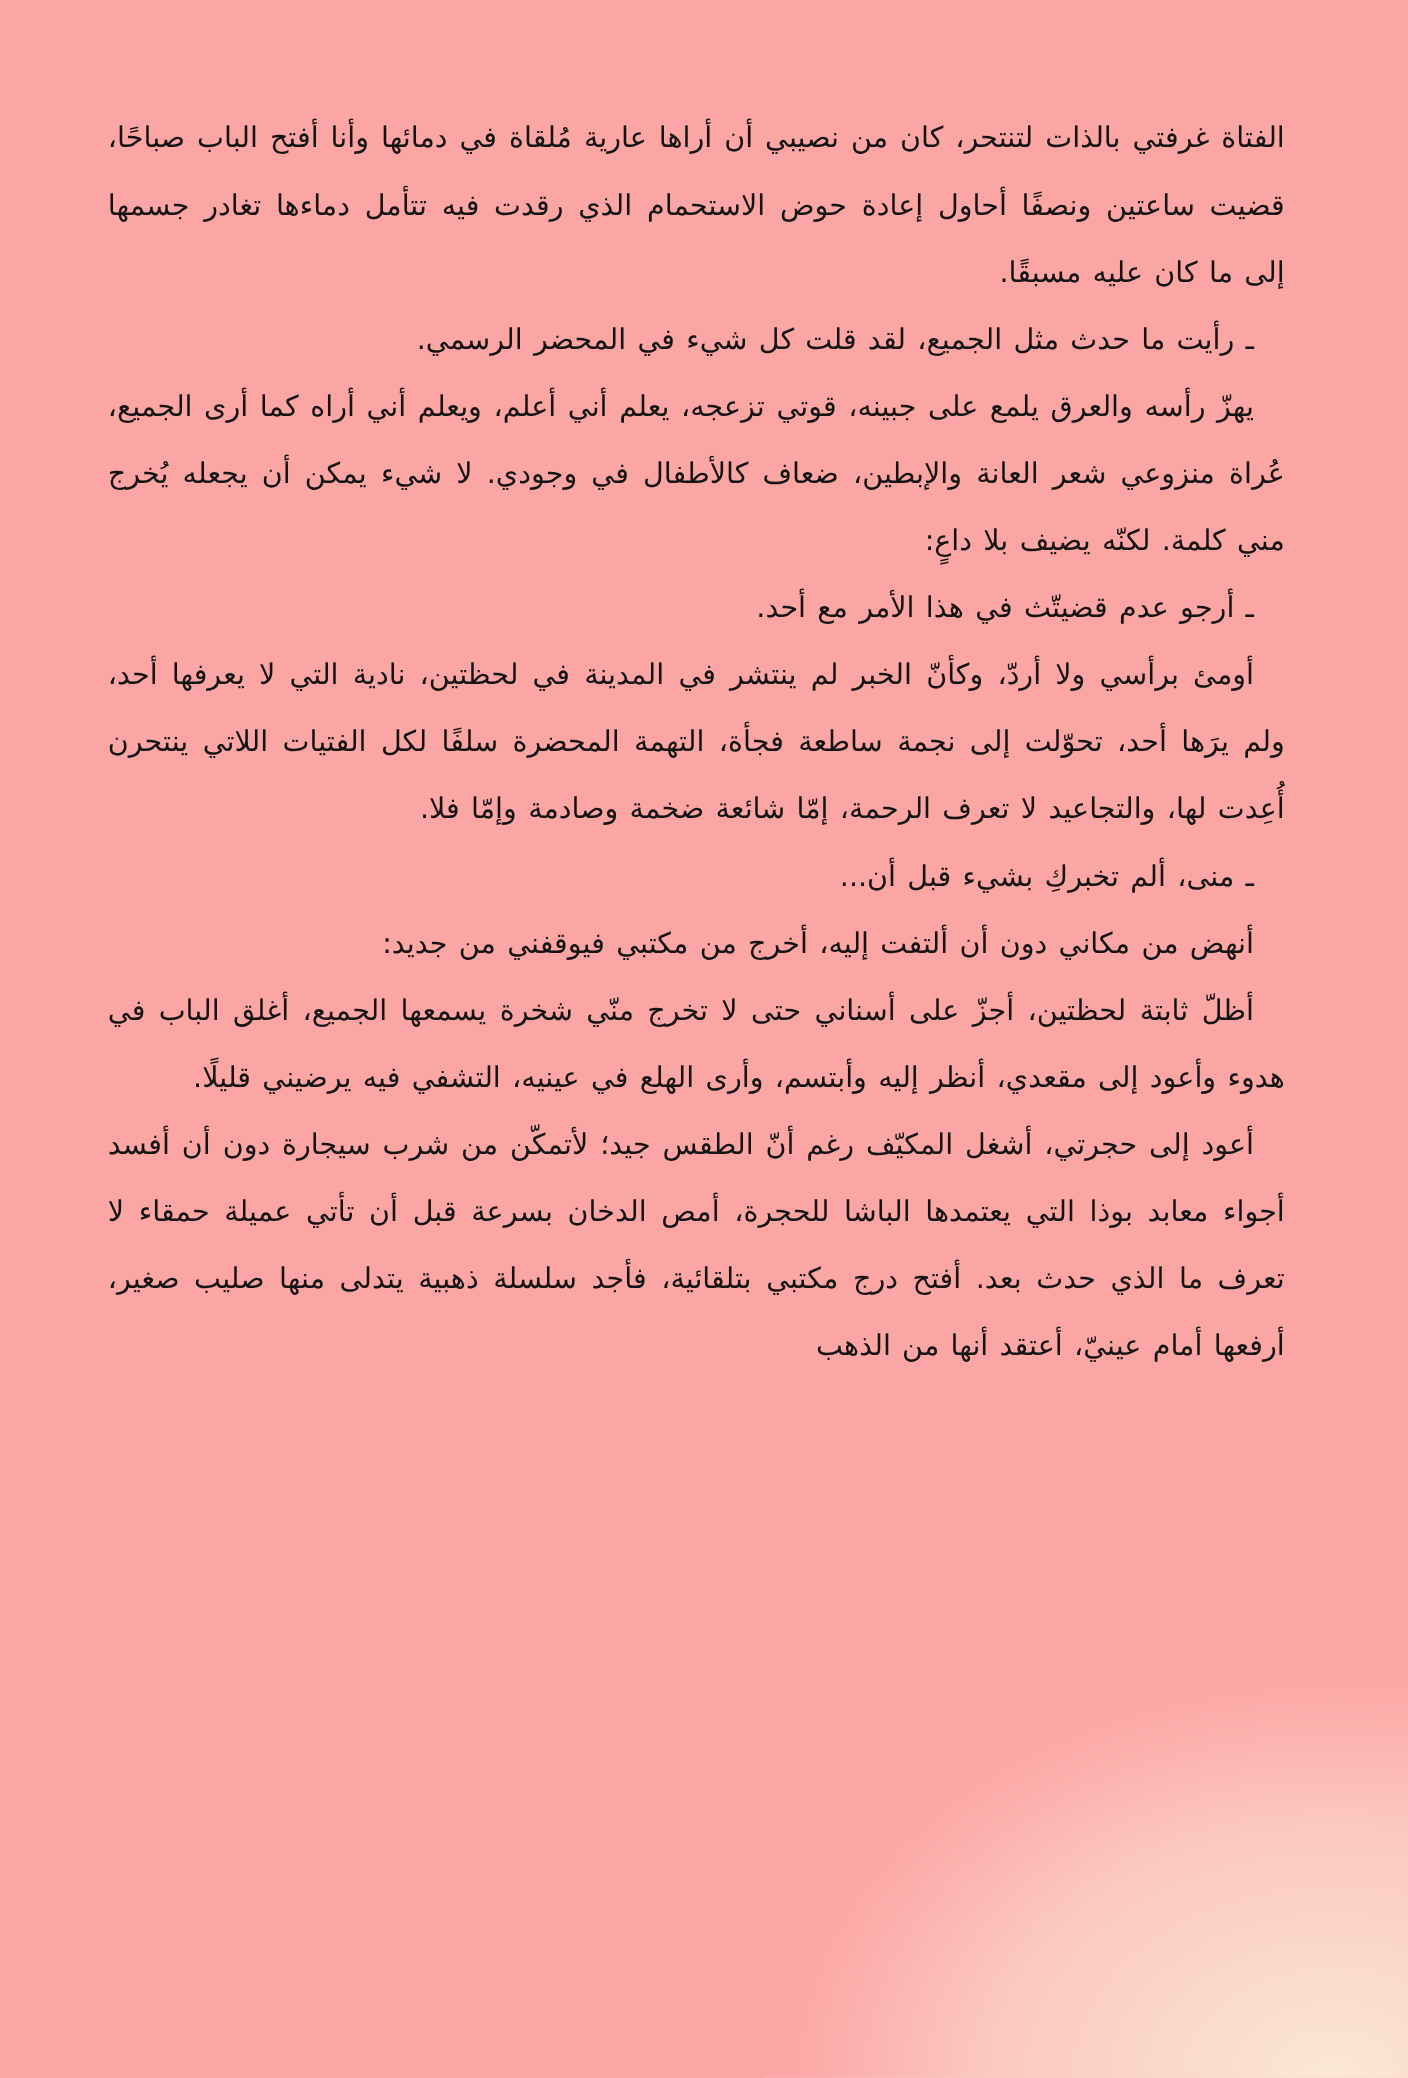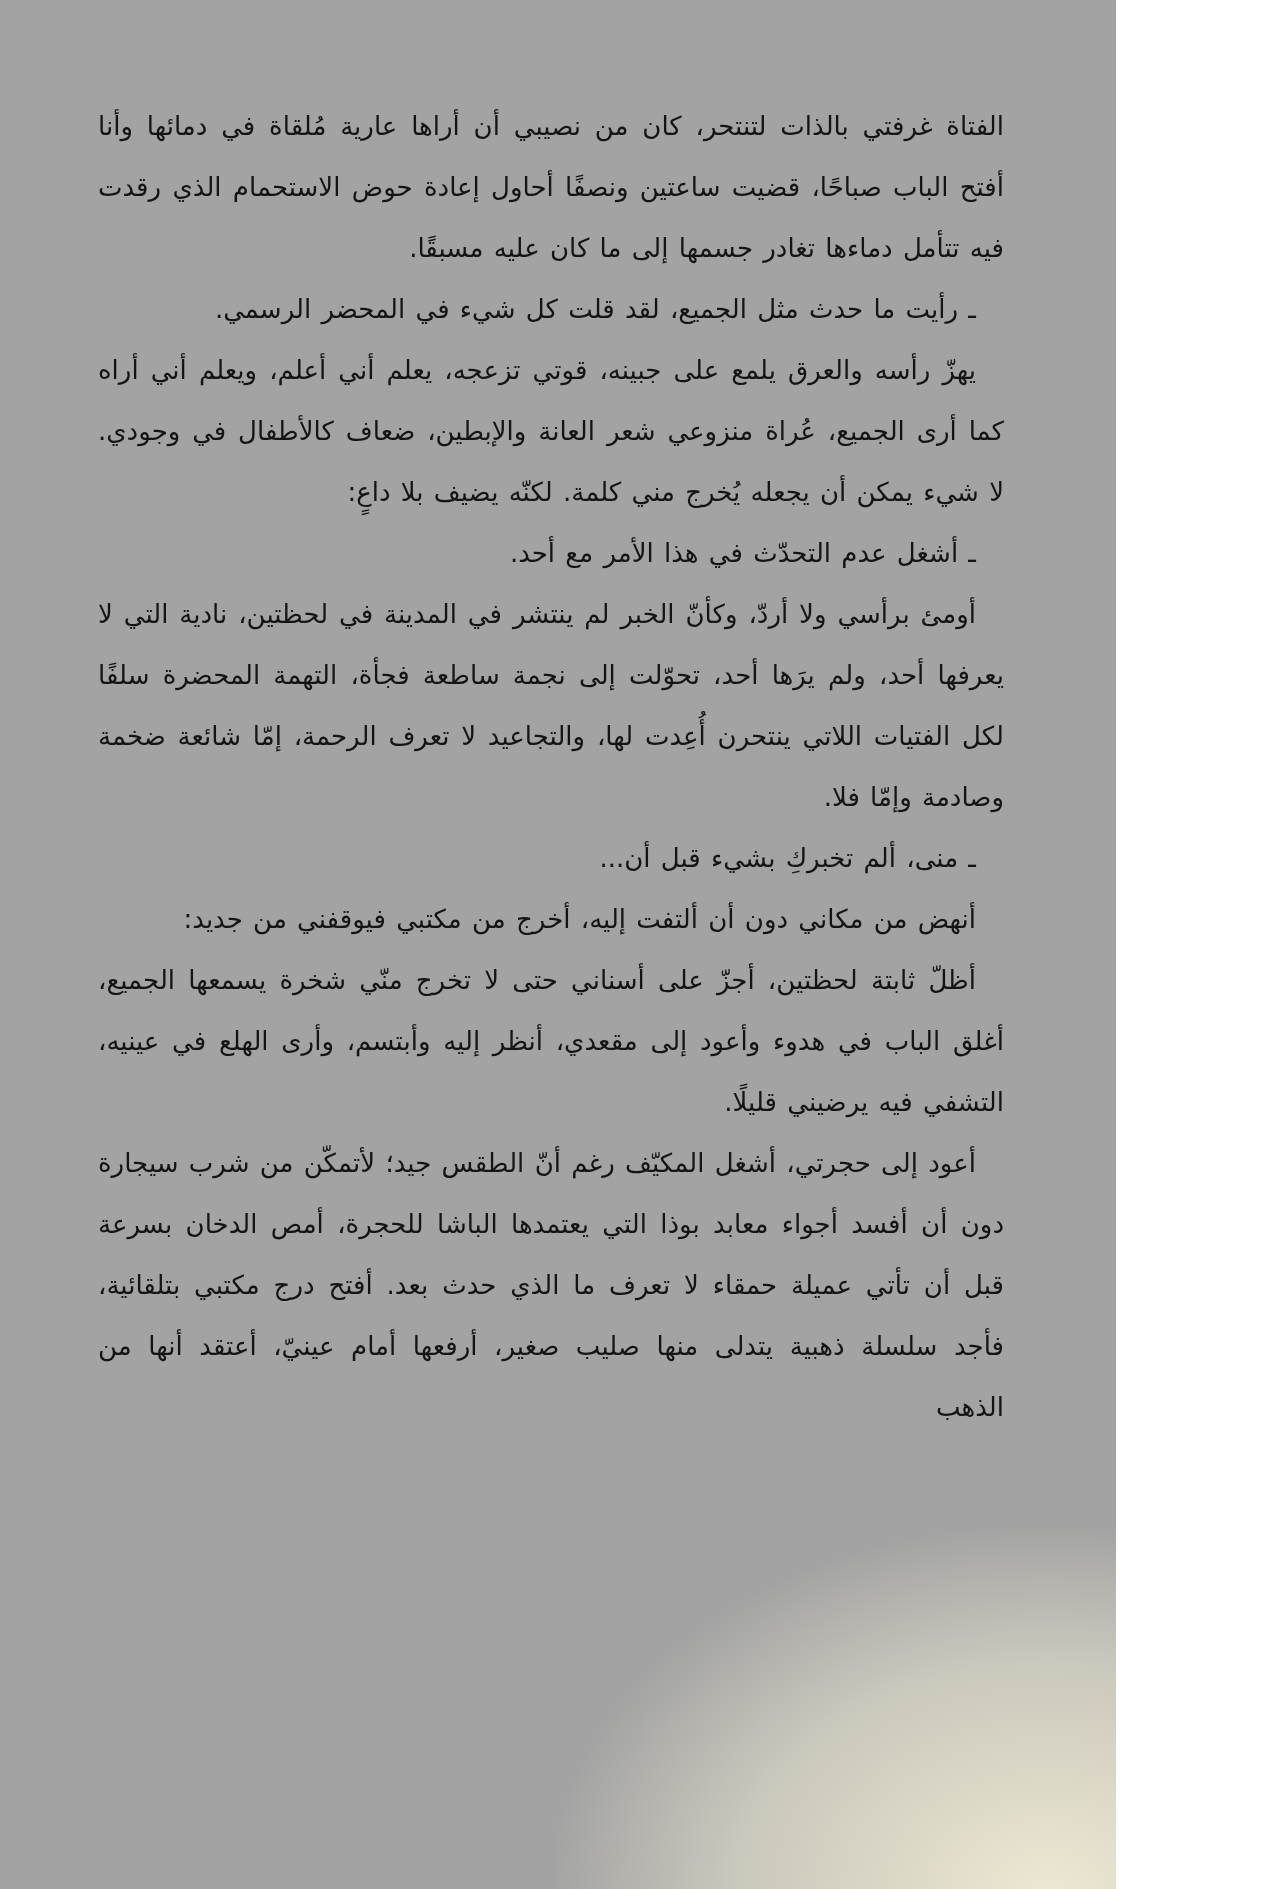--- a/index.html
+++ b/index.html
@@ -8,23 +8,23 @@
     background: #ffffff;
   }
   body {
     width: 1280px;
     height: 1889px;
     overflow: hidden;
     font-family: "DejaVu Sans", sans-serif;
   }
   .page {
     position: relative;
-    width: 1116px;
+    width: 1280px;
     height: 1889px;
-    background: #a3a3a3;
+    background: #fca5a5;
   }
   .text-block {
     position: absolute;
     top: 96px;
     right: 112px;
     left: 98px;
     direction: rtl;
     unicode-bidi: embed;
     text-align: justify;
     color: #141414;
@@ -55,21 +55,21 @@
   }
 </style>
 </head>
 <body>
 
 <div class="page">
   <div class="text-block">
     <p class="continued">الفتاة غرفتي بالذات لتنتحر، كان من نصيبي أن أراها عارية مُلقاة في دمائها وأنا أفتح الباب صباحًا، قضيت ساعتين ونصفًا أحاول إعادة حوض الاستحمام الذي رقدت فيه تتأمل دماءها تغادر جسمها إلى ما كان عليه مسبقًا.</p>
     <p>ـ رأيت ما حدث مثل الجميع، لقد قلت كل شيء في المحضر الرسمي.</p>
     <p>يهزّ رأسه والعرق يلمع على جبينه، قوتي تزعجه، يعلم أني أعلم، ويعلم أني أراه كما أرى الجميع، عُراة منزوعي شعر العانة والإبطين، ضعاف كالأطفال في وجودي. لا شيء يمكن أن يجعله يُخرج مني كلمة. لكنّه يضيف بلا داعٍ:</p>
-    <p>ـ أشغل عدم التحدّث في هذا الأمر مع أحد.</p>
+    <p>ـ أرجو عدم قضيتّث في هذا الأمر مع أحد.</p>
     <p>أومئ برأسي ولا أردّ، وكأنّ الخبر لم ينتشر في المدينة في لحظتين، نادية التي لا يعرفها أحد، ولم يرَها أحد، تحوّلت إلى نجمة ساطعة فجأة، التهمة المحضرة سلفًا لكل الفتيات اللاتي ينتحرن أُعِدت لها، والتجاعيد لا تعرف الرحمة، إمّا شائعة ضخمة وصادمة وإمّا فلا.</p>
     <p>ـ منى، ألم تخبركِ بشيء قبل أن...</p>
     <p>أنهض من مكاني دون أن ألتفت إليه، أخرج من مكتبي فيوقفني من جديد:</p>
     <p>أظلّ ثابتة لحظتين، أجزّ على أسناني حتى لا تخرج منّي شخرة يسمعها الجميع، أغلق الباب في هدوء وأعود إلى مقعدي، أنظر إليه وأبتسم، وأرى الهلع في عينيه، التشفي فيه يرضيني قليلًا.</p>
     <p>أعود إلى حجرتي، أشغل المكيّف رغم أنّ الطقس جيد؛ لأتمكّن من شرب سيجارة دون أن أفسد أجواء معابد بوذا التي يعتمدها الباشا للحجرة، أمص الدخان بسرعة قبل أن تأتي عميلة حمقاء لا تعرف ما الذي حدث بعد. أفتح درج مكتبي بتلقائية، فأجد سلسلة ذهبية يتدلى منها صليب صغير، أرفعها أمام عينيّ، أعتقد أنها من الذهب</p>
   </div>
   <div class="corner-artifact"></div>
 </div>
 
 </body></html>

